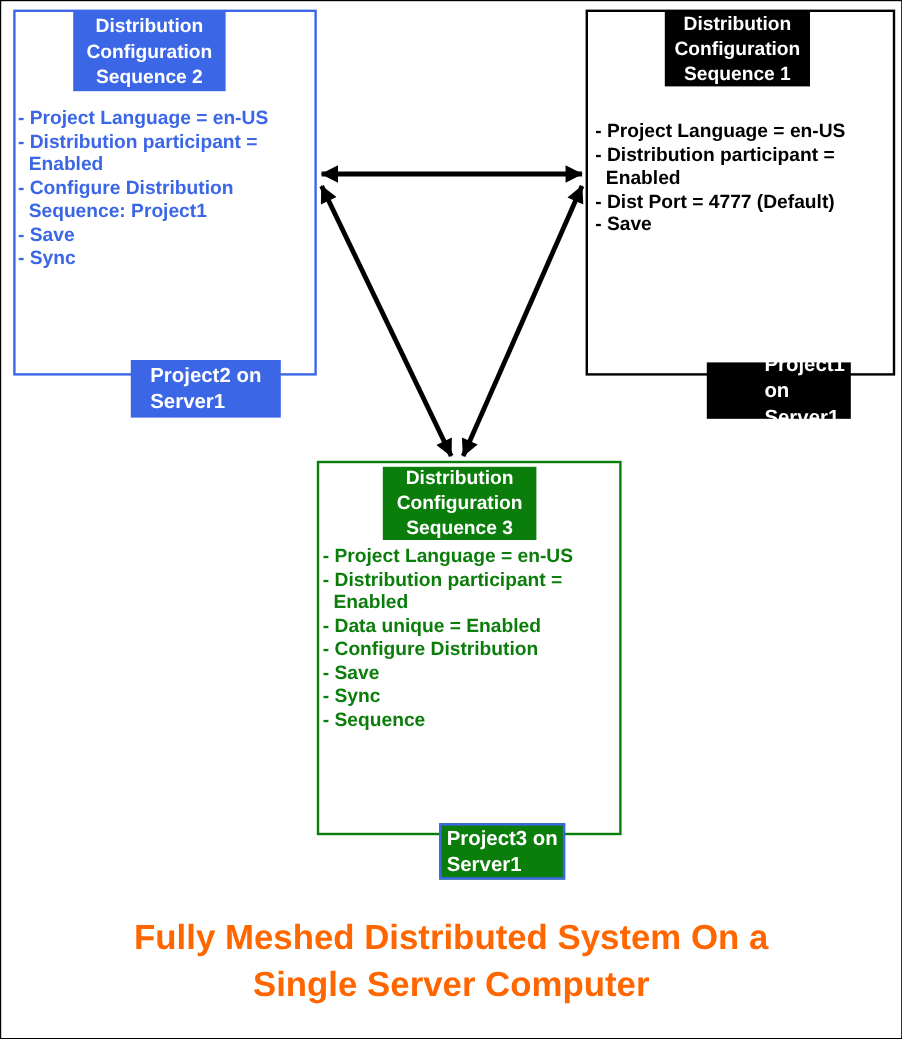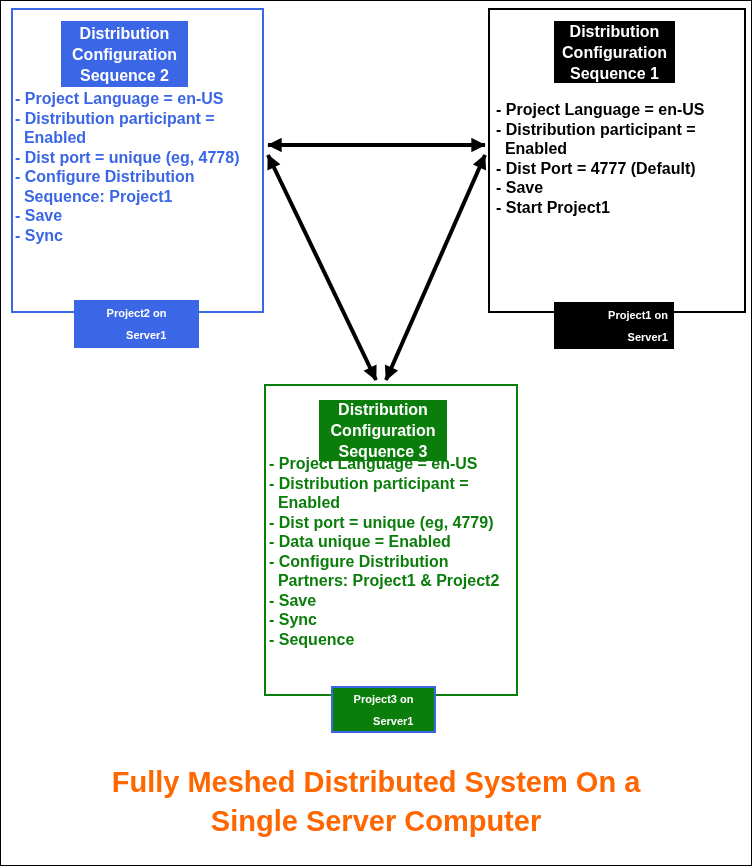--- a/index.html
+++ b/index.html
@@ -36,44 +36,44 @@
   .hdr {
     position: absolute;
     display: flex;
     align-items: center;
     justify-content: center;
     text-align: center;
     white-space: pre-line;
     color: var(--white);
     font-size: 16px;
     line-height: 21px;
-    margin-top: 11px;
   }
   .hdr.blue  { background: var(--blue); }
   .hdr.black { background: var(--black); }
   .hdr.green { background: var(--green); }
   .steps {
     position: absolute;
     font-size: 16px;
     line-height: 19.5px;
   }
   .steps.blue  { color: var(--blue); }
   .steps.black { color: var(--black); }
   .steps.green { color: var(--green); }
   .step { white-space: pre; }
   .plabel {
     position: absolute;
     display: flex;
     align-items: center;
     justify-content: center;
-    text-align: right;
+    text-align: left;
     white-space: pre-line;
     color: var(--white);
-    font-size: 11px;
+    font-size: 17px;
     line-height: 22px;
+    margin-left: 35px;
   }
   .plabel.blue  { background: var(--blue); }
   .plabel.black { background: var(--black); }
   .plabel.green { background: var(--green); border: 2px solid var(--blue); }
   .title {
     position: absolute;
     left: 0;
     top: 762px;
     width: 100%;
     text-align: center;
@@ -100,56 +100,52 @@
   </svg>
 
   <div class="node blue" style="left:10px; top:7px; width:253px; height:305px;"></div>
   <div class="hdr blue" style="left:60px; top:9px; width:127px; height:66px;">Distribution
 Configuration
 Sequence 2</div>
   <div class="steps blue" style="left:14px; top:88px; width:245px;">
       <div class="step">- Project Language = en-US</div>
       <div class="step">- Distribution participant =</div>
       <div class="step">  Enabled</div>
-      <div class="step">- Dist port = unique (eg, 4778)</div>
       <div class="step">- Configure Distribution</div>
       <div class="step">  Sequence: Project1</div>
       <div class="step">- Save</div>
       <div class="step">- Sync</div>
     </div>
   <div class="plabel blue" style="left:73px; top:299px; width:125px; height:48px;">Project2 on
 Server1</div>
 
   <div class="node black" style="left:487px; top:7px; width:258px; height:305px;"></div>
   <div class="hdr black" style="left:553px; top:9px; width:121px; height:62px;">Distribution
 Configuration
 Sequence 1</div>
   <div class="steps black" style="left:495px; top:99px; width:245px;">
       <div class="step">- Project Language = en-US</div>
       <div class="step">- Distribution participant =</div>
       <div class="step">  Enabled</div>
       <div class="step">- Dist Port = 4777 (Default)</div>
       <div class="step">- Save</div>
-      <div class="step">- Start Project1</div>
     </div>
   <div class="plabel black" style="left:553px; top:301px; width:120px; height:47px;padding-left:48px;">Project1 on
 Server1</div>
 
   <div class="node green" style="left:263px; top:383px; width:254px; height:312px;"></div>
   <div class="hdr green" style="left:318px; top:388px; width:128px; height:61px;">Distribution
 Configuration
 Sequence 3</div>
   <div class="steps green" style="left:268px; top:453px; width:248px;">
       <div class="step">- Project Language = en-US</div>
       <div class="step">- Distribution participant =</div>
       <div class="step">  Enabled</div>
-      <div class="step">- Dist port = unique (eg, 4779)</div>
       <div class="step">- Data unique = Enabled</div>
       <div class="step">- Configure Distribution</div>
-      <div class="step">  Partners: Project1 &amp; Project2</div>
       <div class="step">- Save</div>
       <div class="step">- Sync</div>
       <div class="step">- Sequence</div>
     </div>
   <div class="plabel green" style="left:330px; top:685px; width:105px; height:47px;">Project3 on
 Server1</div>
 
   <div class="title">Fully Meshed Distributed System On a
 Single Server Computer</div>
 

